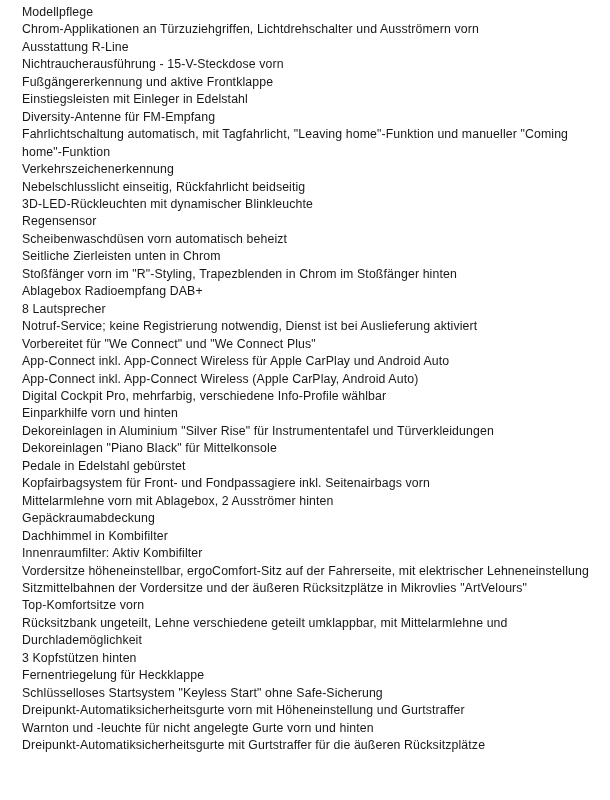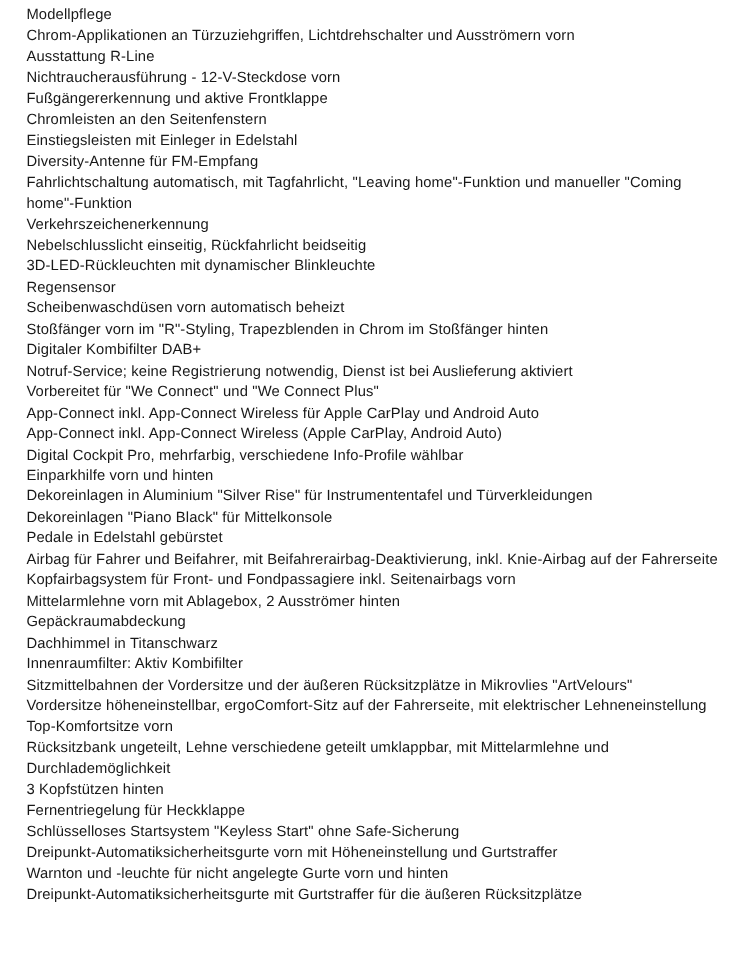--- a/index.html
+++ b/index.html
@@ -42,50 +42,50 @@
   }
 </style>
 </head>
 <body>
 
 <div class="page">
   <ul class="equipment-list" id="equipment-list">
       <li class="equipment-item">Modellpflege</li>
       <li class="equipment-item">Chrom-Applikationen an Türzuziehgriffen, Lichtdrehschalter und Ausströmern vorn</li>
       <li class="equipment-item">Ausstattung R-Line</li>
-      <li class="equipment-item">Nichtraucherausführung - 12-V-Steckdose vorn</li>
+      <li class="equipment-item">Nichtraucherausführung - 15-V-Steckdose vorn</li>
       <li class="equipment-item">Fußgängererkennung und aktive Frontklappe</li>
-      <li class="equipment-item">Chromleisten an den Seitenfenstern</li>
       <li class="equipment-item">Einstiegsleisten mit Einleger in Edelstahl</li>
       <li class="equipment-item">Diversity-Antenne für FM-Empfang</li>
       <li class="equipment-item">Fahrlichtschaltung automatisch, mit Tagfahrlicht, "Leaving home"-Funktion und manueller "Coming home"-Funktion</li>
       <li class="equipment-item">Verkehrszeichenerkennung</li>
       <li class="equipment-item">Nebelschlusslicht einseitig, Rückfahrlicht beidseitig</li>
       <li class="equipment-item">3D-LED-Rückleuchten mit dynamischer Blinkleuchte</li>
       <li class="equipment-item">Regensensor</li>
       <li class="equipment-item">Scheibenwaschdüsen vorn automatisch beheizt</li>
+      <li class="equipment-item">Seitliche Zierleisten unten in Chrom</li>
       <li class="equipment-item">Stoßfänger vorn im "R"-Styling, Trapezblenden in Chrom im Stoßfänger hinten</li>
-      <li class="equipment-item">Digitaler Kombifilter DAB+</li>
+      <li class="equipment-item">Ablagebox Radioempfang DAB+</li>
+      <li class="equipment-item">8 Lautsprecher</li>
       <li class="equipment-item">Notruf-Service; keine Registrierung notwendig, Dienst ist bei Auslieferung aktiviert</li>
       <li class="equipment-item">Vorbereitet für "We Connect" und "We Connect Plus"</li>
       <li class="equipment-item">App-Connect inkl. App-Connect Wireless für Apple CarPlay und Android Auto</li>
       <li class="equipment-item">App-Connect inkl. App-Connect Wireless (Apple CarPlay, Android Auto)</li>
       <li class="equipment-item">Digital Cockpit Pro, mehrfarbig, verschiedene Info-Profile wählbar</li>
       <li class="equipment-item">Einparkhilfe vorn und hinten</li>
       <li class="equipment-item">Dekoreinlagen in Aluminium "Silver Rise" für Instrumententafel und Türverkleidungen</li>
       <li class="equipment-item">Dekoreinlagen "Piano Black" für Mittelkonsole</li>
       <li class="equipment-item">Pedale in Edelstahl gebürstet</li>
-      <li class="equipment-item">Airbag für Fahrer und Beifahrer, mit Beifahrerairbag-Deaktivierung, inkl. Knie-Airbag auf der Fahrerseite</li>
       <li class="equipment-item">Kopfairbagsystem für Front- und Fondpassagiere inkl. Seitenairbags vorn</li>
       <li class="equipment-item">Mittelarmlehne vorn mit Ablagebox, 2 Ausströmer hinten</li>
       <li class="equipment-item">Gepäckraumabdeckung</li>
-      <li class="equipment-item">Dachhimmel in Titanschwarz</li>
+      <li class="equipment-item">Dachhimmel in Kombifilter</li>
       <li class="equipment-item">Innenraumfilter: Aktiv Kombifilter</li>
+      <li class="equipment-item">Vordersitze höheneinstellbar, ergoComfort-Sitz auf der Fahrerseite, mit elektrischer Lehneneinstellung</li>
       <li class="equipment-item">Sitzmittelbahnen der Vordersitze und der äußeren Rücksitzplätze in Mikrovlies "ArtVelours"</li>
-      <li class="equipment-item">Vordersitze höheneinstellbar, ergoComfort-Sitz auf der Fahrerseite, mit elektrischer Lehneneinstellung</li>
       <li class="equipment-item">Top-Komfortsitze vorn</li>
       <li class="equipment-item">Rücksitzbank ungeteilt, Lehne verschiedene geteilt umklappbar, mit Mittelarmlehne und Durchlademöglichkeit</li>
       <li class="equipment-item">3 Kopfstützen hinten</li>
       <li class="equipment-item">Fernentriegelung für Heckklappe</li>
       <li class="equipment-item">Schlüsselloses Startsystem "Keyless Start" ohne Safe-Sicherung</li>
       <li class="equipment-item">Dreipunkt-Automatiksicherheitsgurte vorn mit Höheneinstellung und Gurtstraffer</li>
       <li class="equipment-item">Warnton und -leuchte für nicht angelegte Gurte vorn und hinten</li>
       <li class="equipment-item">Dreipunkt-Automatiksicherheitsgurte mit Gurtstraffer für die äußeren Rücksitzplätze</li>
     </ul>
 </div>

